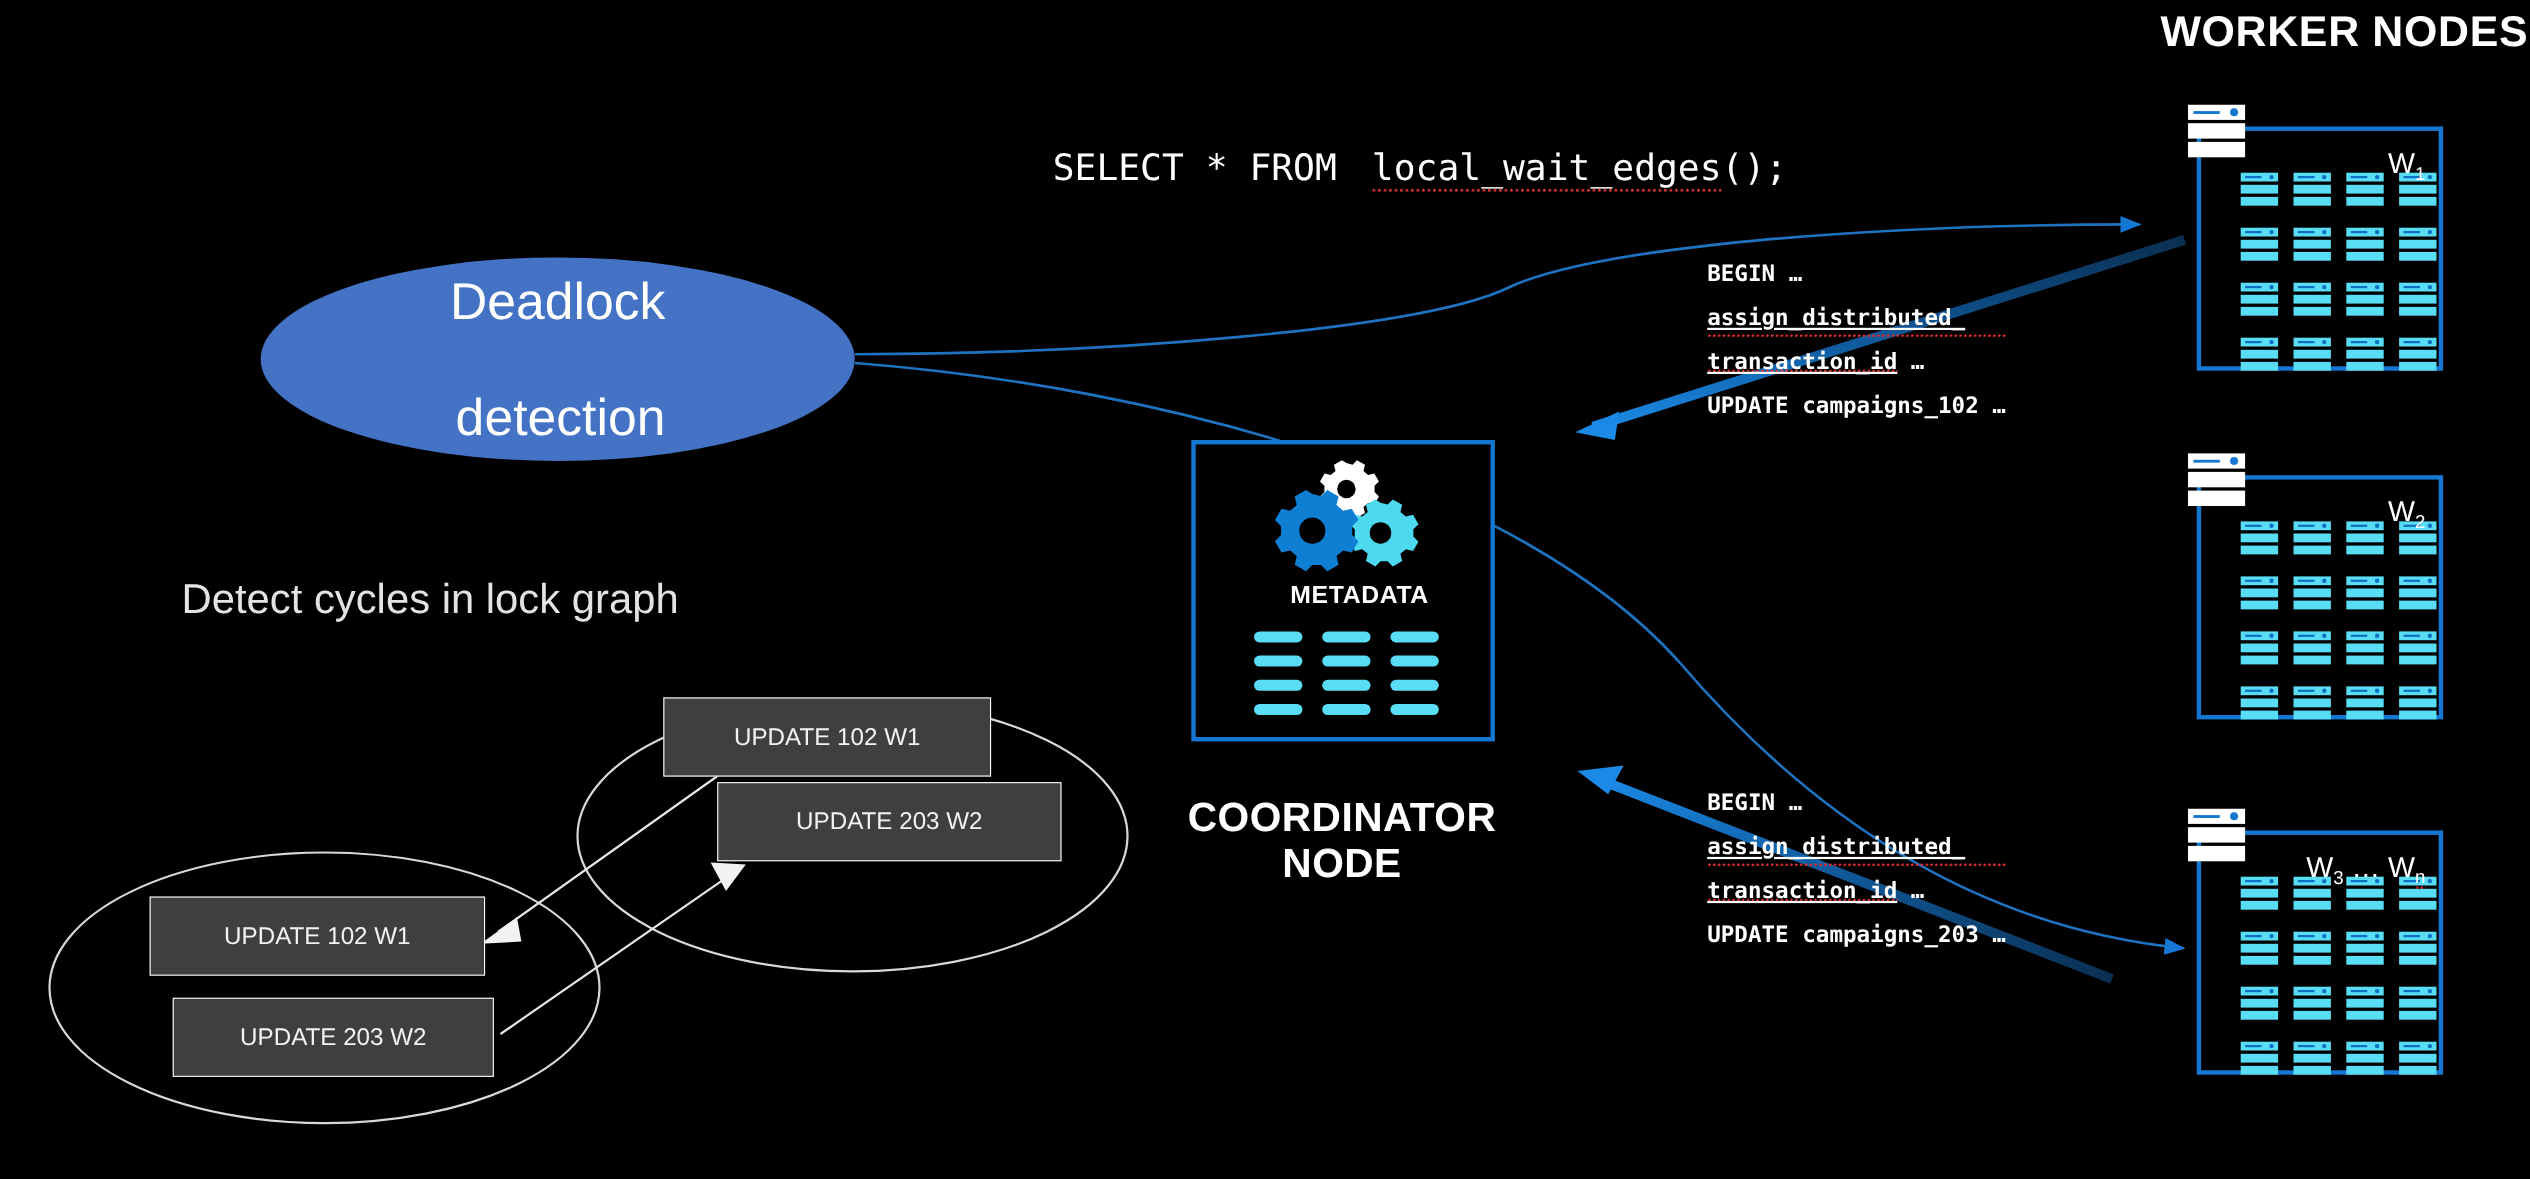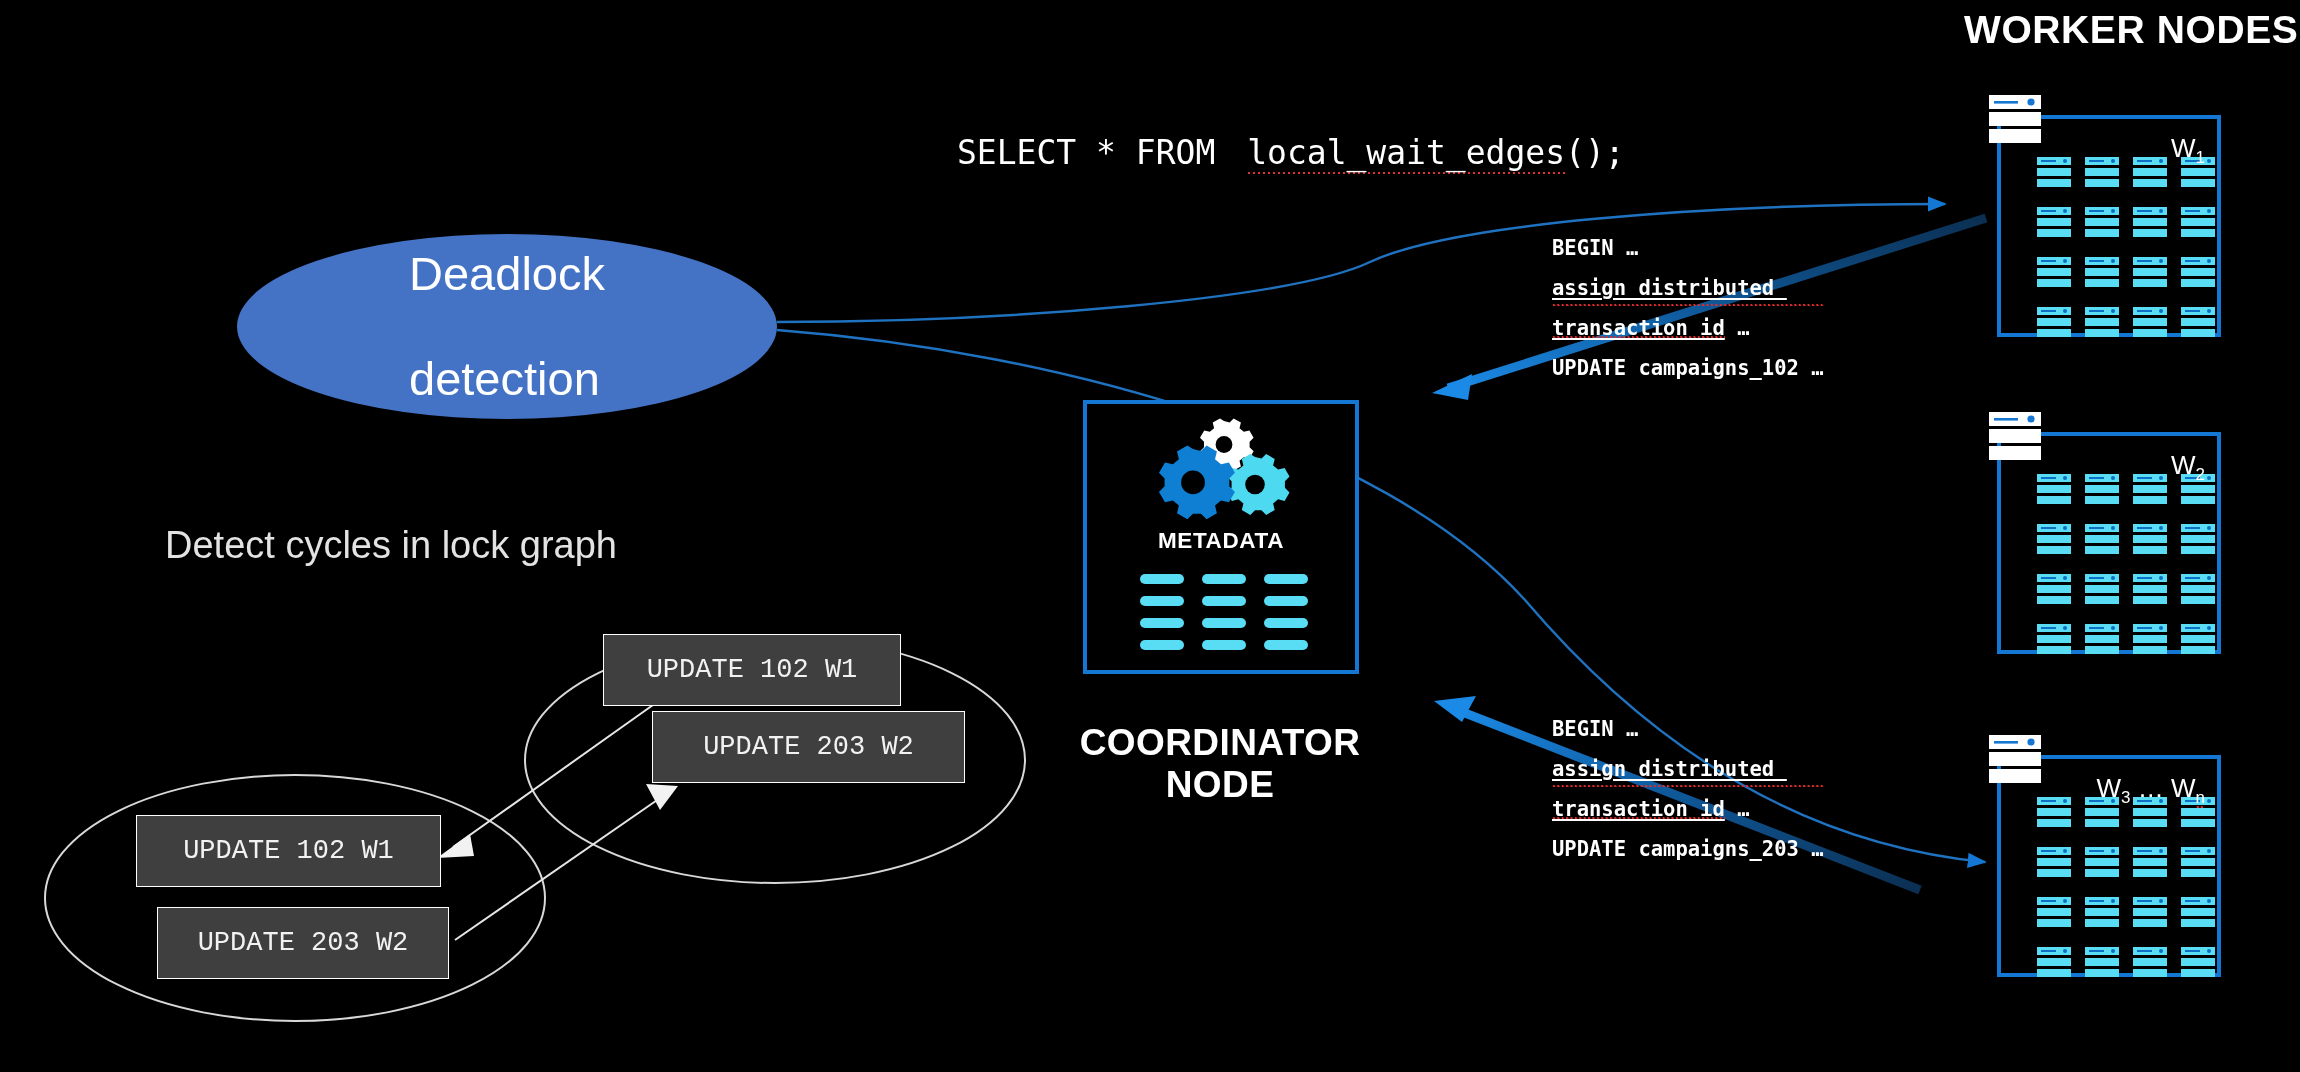--- a/index.html
+++ b/index.html
@@ -28,21 +28,21 @@
     line-height:1.14;letter-spacing:.4px;
   }
 
   
   .deadlock-ellipse{
     position:absolute;left:237px;top:234px;width:540px;height:185px;
     background:#4472C4;border-radius:50%;
     display:flex;align-items:center;justify-content:center;
   }
   .deadlock-ellipse span{
-    color:#fff;font-size:47px;line-height:1.12;text-align:left;
+    color:#fff;font-size:47px;line-height:1.12;text-align:right;
     font-weight:400;display:block;
   }
 
   .detect-cycles{
     position:absolute;left:165px;top:524px;
     font-size:38px;color:#e3e3e3;white-space:nowrap;
   }
 
   
   .sql-header{
@@ -74,33 +74,33 @@
     background-image:
       radial-gradient(circle at 2px 2.4px, #e02b2b 1.05px, transparent 1.35px);
     background-size:4.4px 4.4px;background-repeat:repeat-x;
     background-position:0 calc(100% - 1px);
   }
 
   
   .lock-box{
     position:absolute;background:#3f3f3f;border:1.6px solid #ffffff;
     display:flex;align-items:center;justify-content:center;
-    font-family:Liberation Mono, monospace;
-    font-size:27px;color:#f2f2f2;letter-spacing:0px;white-space:nowrap;
+    font-family:Liberation Sans, sans-serif;
+    font-size:22px;color:#f2f2f2;letter-spacing:0px;white-space:nowrap;
   }
 
   
   .coord-box{
     position:absolute;left:1083px;top:400px;width:276px;height:274px;
     border:4px solid #1477D4;box-sizing:border-box;background:#000;
   }
   .gears{position:absolute;left:1148px;top:415px;width:150px;height:110px;}
   .metadata-label{
     position:absolute;left:1083px;top:528px;width:276px;text-align:center;
-    font-size:22.5px;font-weight:bold;color:#ffffff;letter-spacing:.6px;
+    font-size:22.5px;font-weight:bold;color:#ffffff;letter-spacing:.6px;padding-left:15px;
   }
   .meta-grid{
     position:absolute;left:1140px;top:574px;
     display:grid;grid-template-columns:repeat(3,44px);
     grid-auto-rows:10px;column-gap:18px;row-gap:12px;
   }
   .meta-bar{background:#58DDF5;border-radius:5px;height:10px;width:44px;}
 
   
   .worker{position:absolute;width:232px;height:242px;}

